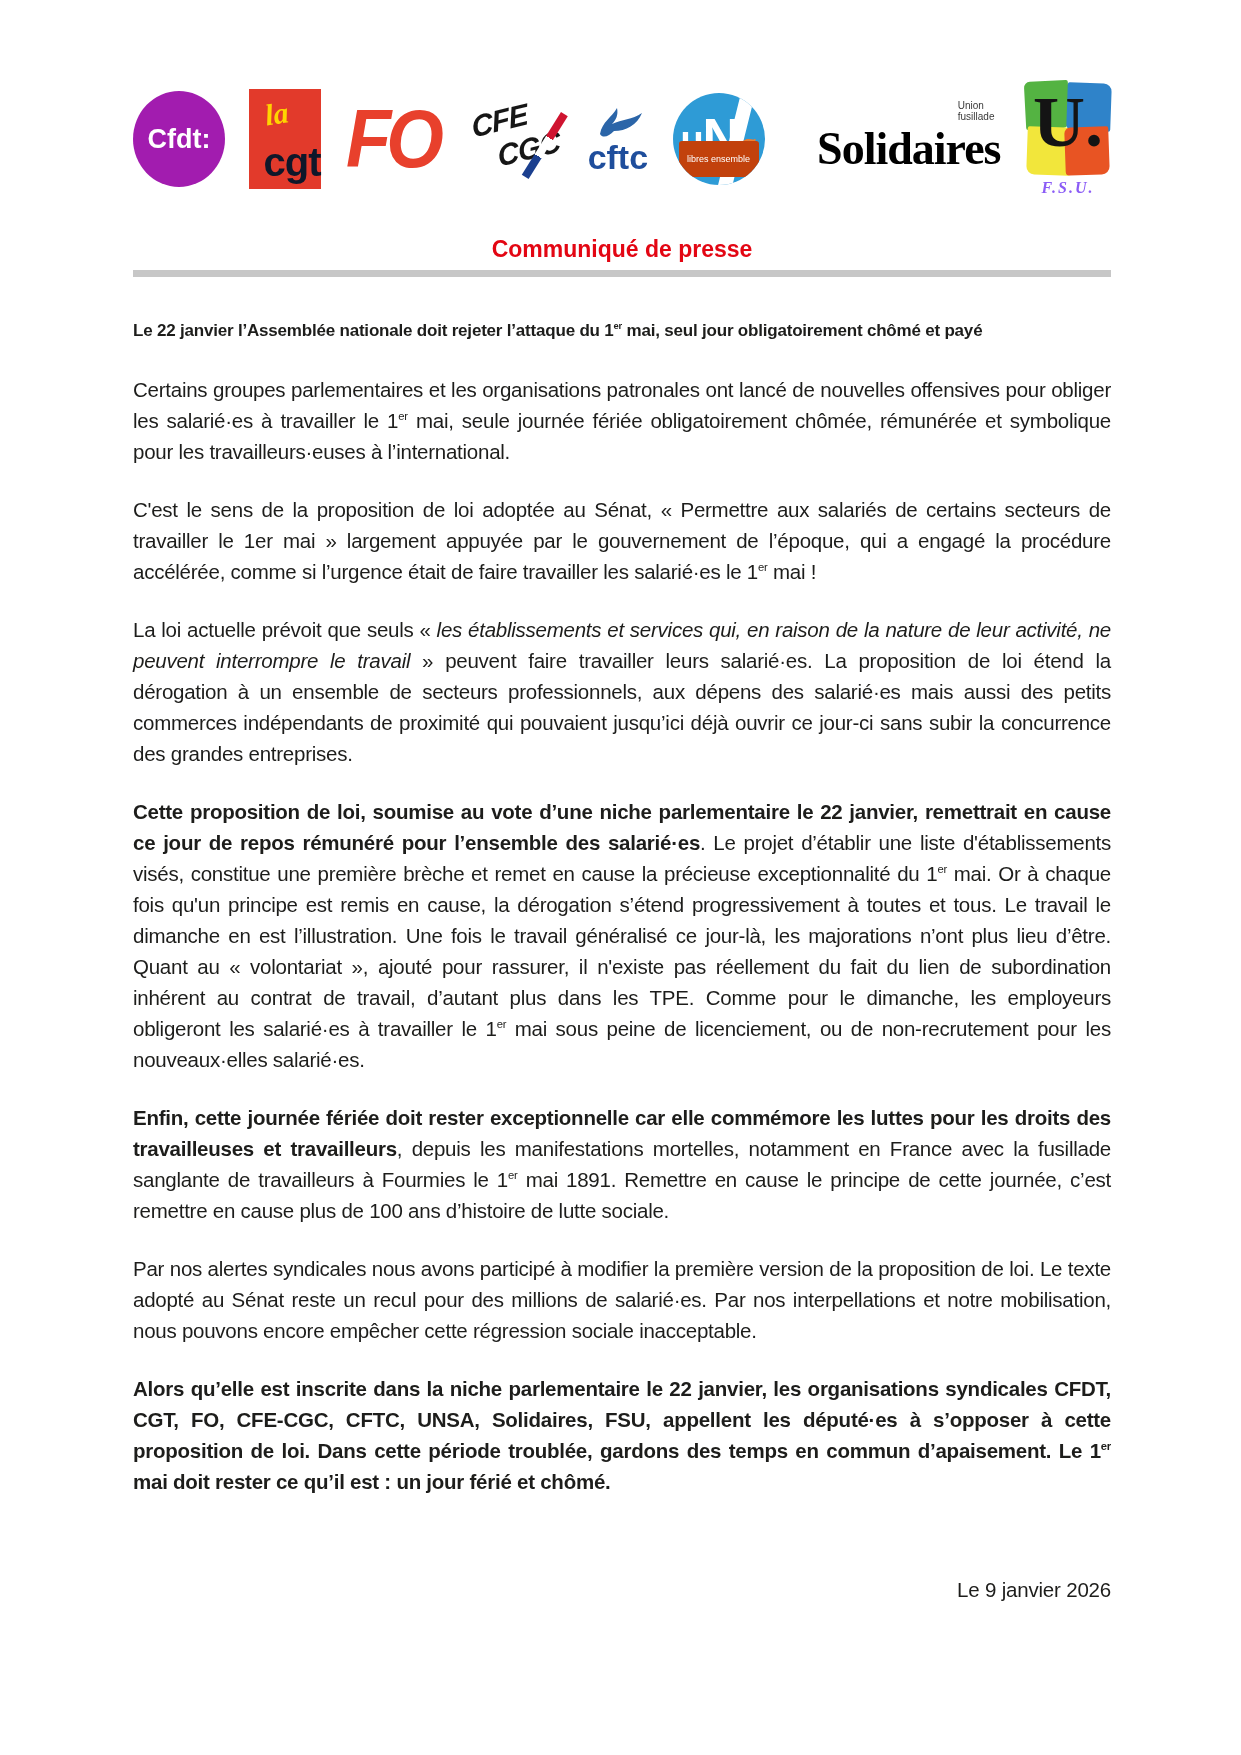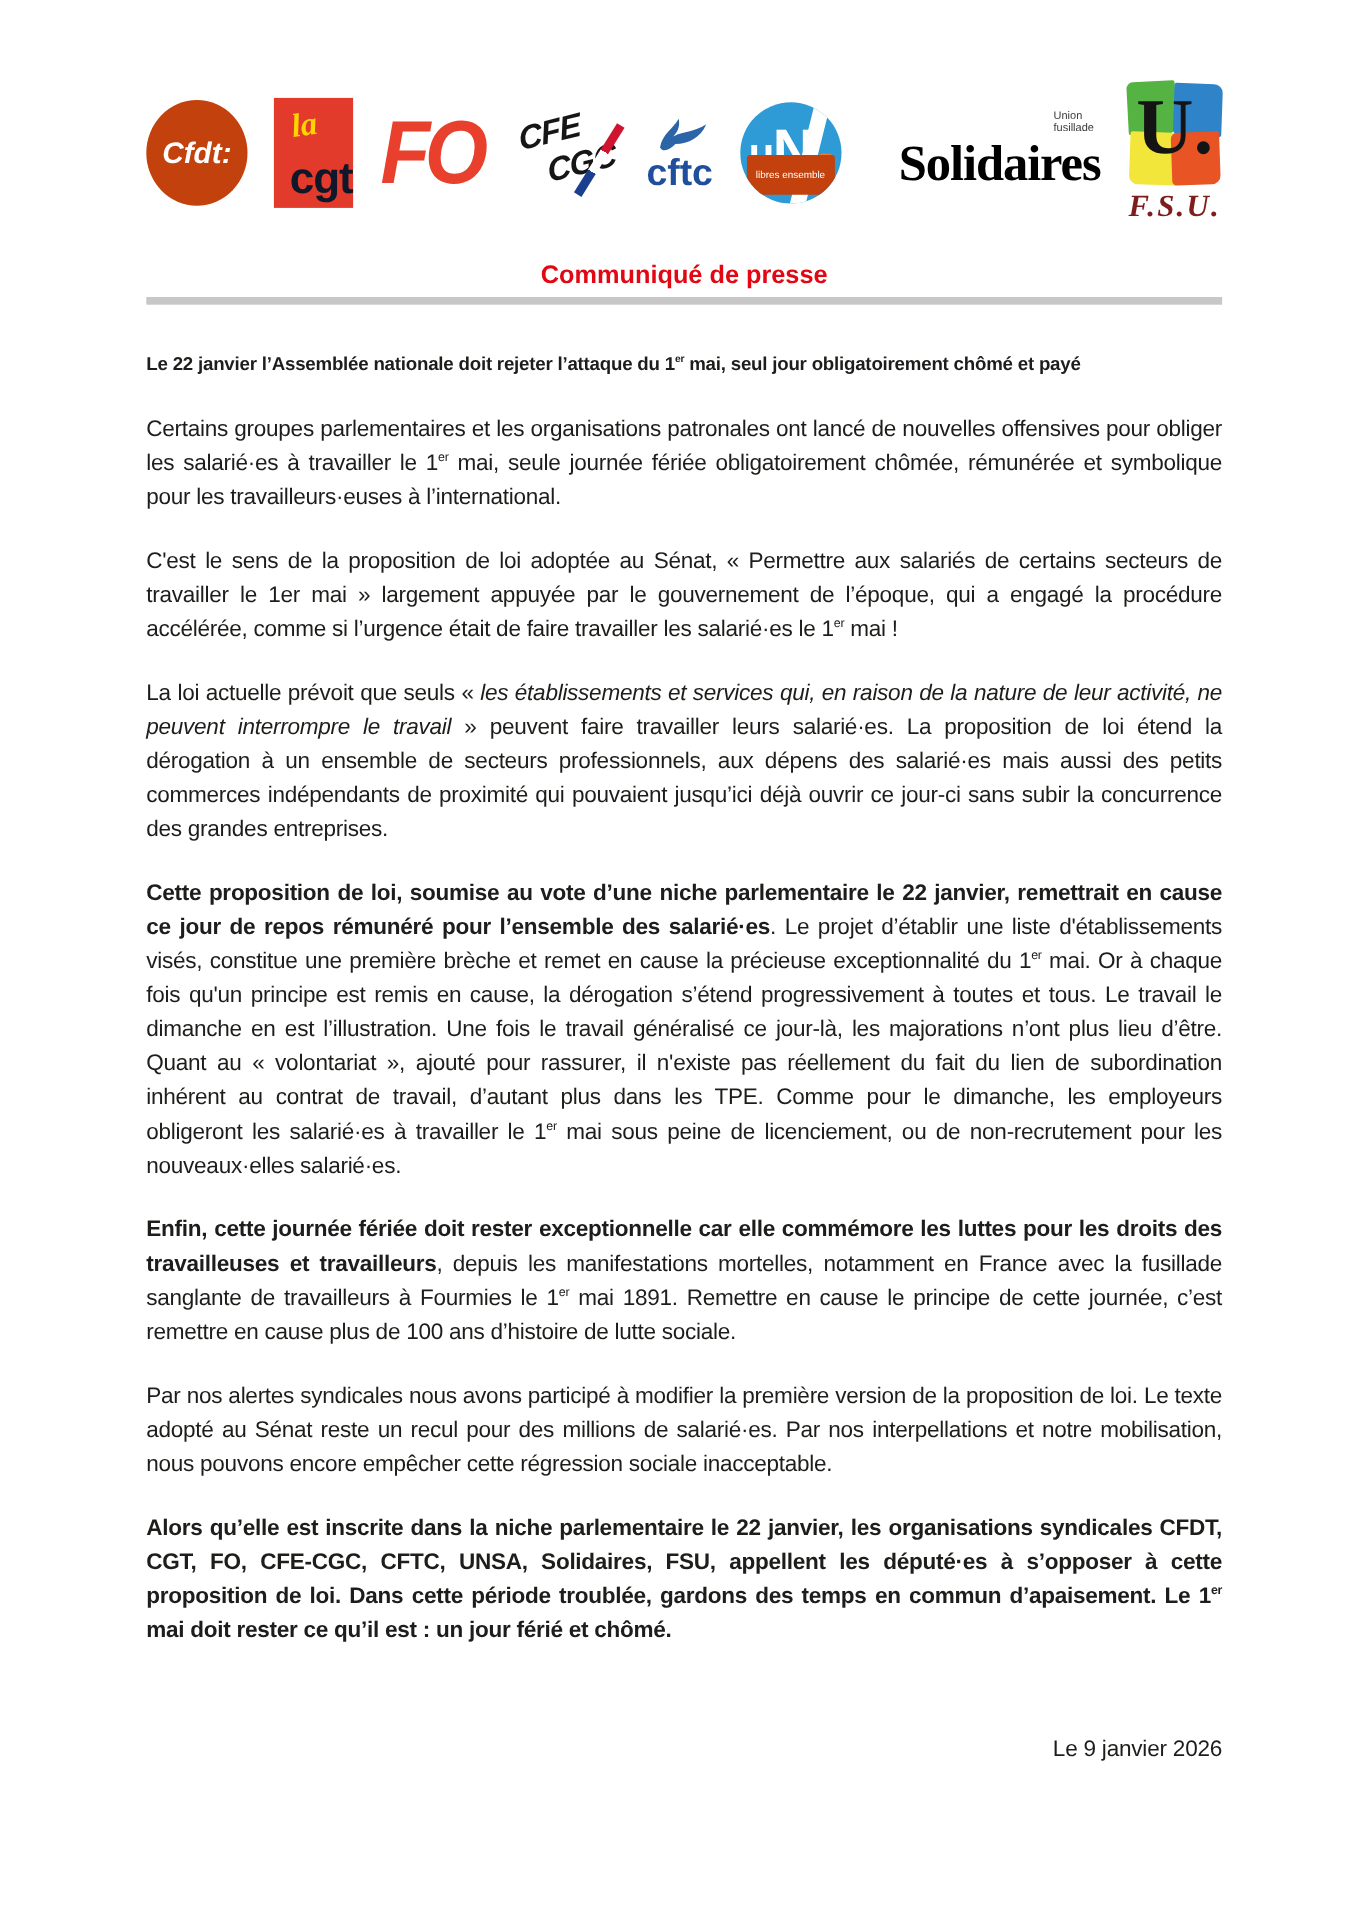--- a/index.html
+++ b/index.html
@@ -7,21 +7,21 @@
     width:1241px;min-height:1755px;background:#ffffff;
     font-family:"Liberation Sans","DejaVu Sans",sans-serif;
     color:#1d1d1b;position:relative;
   }
   .page{width:1241px;min-height:1755px;box-sizing:border-box;padding:78px 130px 40px 133px;}
 
   
   .logo-row{display:flex;align-items:center;justify-content:space-between;height:122px;}
   .logo{display:flex;flex-direction:column;align-items:center;justify-content:center;flex:0 0 auto;}
 
-  .cfdt-oval{width:92px;height:96px;border-radius:50%;background:#c2410c;display:flex;align-items:center;justify-content:center;font-style:italic;}
+  .cfdt-oval{width:92px;height:96px;border-radius:50%;background:#a21caf;display:flex;align-items:center;justify-content:center;}
   .cfdt-oval span{color:#fff;font-weight:bold;font-size:27px;letter-spacing:0px;}
 
   .cgt-box{width:72px;height:100px;background:#e23a2b;position:relative;}
   .cgt-la{position:absolute;top:8px;left:16px;color:#ffd400;font-family:"Liberation Serif",serif;font-style:italic;font-weight:bold;font-size:30px;transform:rotate(-8deg);}
   .cgt-word{position:absolute;bottom:4px;left:14px;color:#0f172a;font-weight:bold;font-size:40px;letter-spacing:-1px;}
 
   .fo-word{color:#e8402c;font-style:italic;font-weight:bold;font-size:74px;letter-spacing:-5px;line-height:1;transform:scaleY(1.1);}
 
   .cfecgc-box{width:100px;height:106px;position:relative;}
   .cfecgc-top,.cfecgc-bot{position:absolute;color:#161616;font-weight:bold;font-style:italic;font-size:30px;letter-spacing:-1px;transform:rotate(-14deg) skewX(-6deg);}
@@ -46,21 +46,21 @@
   .soli-underline{height:4px;background:#e5007d;margin-top:3px;}
 
   .fsu-box{display:flex;flex-direction:column;align-items:center;}
   .fsu-grid{width:86px;height:94px;position:relative;}
   .fsu-sq{position:absolute;width:44px;height:48px;}
   .fsu-g{background:#54b342;left:0;top:0;transform:rotate(-3deg);border-radius:6px 2px 8px 2px;}
   .fsu-b{background:#2f83c9;right:0;top:2px;transform:rotate(2deg);border-radius:2px 8px 2px 6px;}
   .fsu-y{background:#f2e63b;left:2px;bottom:0;transform:rotate(2deg);border-radius:2px 6px 2px 8px;}
   .fsu-r{background:#e85423;right:2px;bottom:0;transform:rotate(-2deg);border-radius:6px 2px 8px 4px;}
   .fsu-u{position:absolute;left:0;right:0;top:2px;text-align:center;font-family:"Liberation Serif",serif;font-weight:bold;font-size:72px;color:#141414;line-height:1.1;}
-  .fsu-caption{font-family:"Liberation Serif",serif;font-weight:bold;font-style:italic;font-size:28px;color:#7f1d1d;margin-top:4px;letter-spacing:2px;}
+  .fsu-caption{font-family:"Liberation Serif",serif;font-weight:bold;font-style:italic;font-size:16px;color:#8b5cf6;margin-top:4px;letter-spacing:2px;}
 
   
   .press-label{text-align:center;color:#e30613;font-weight:bold;font-size:23px;margin-top:36px;}
   .divider{height:7px;background:#c7c7c7;margin-top:7px;}
 
   
   .doc-title{font-weight:bold;font-size:17px;line-height:32px;margin:38px 0 0 0;letter-spacing:-0.2px;}
   .para{font-size:20.5px;line-height:31px;text-align:justify;margin:27px 0 0 0;letter-spacing:-0.25px;}
   .para span,.doc-title span{}
   .b{font-weight:bold;}

